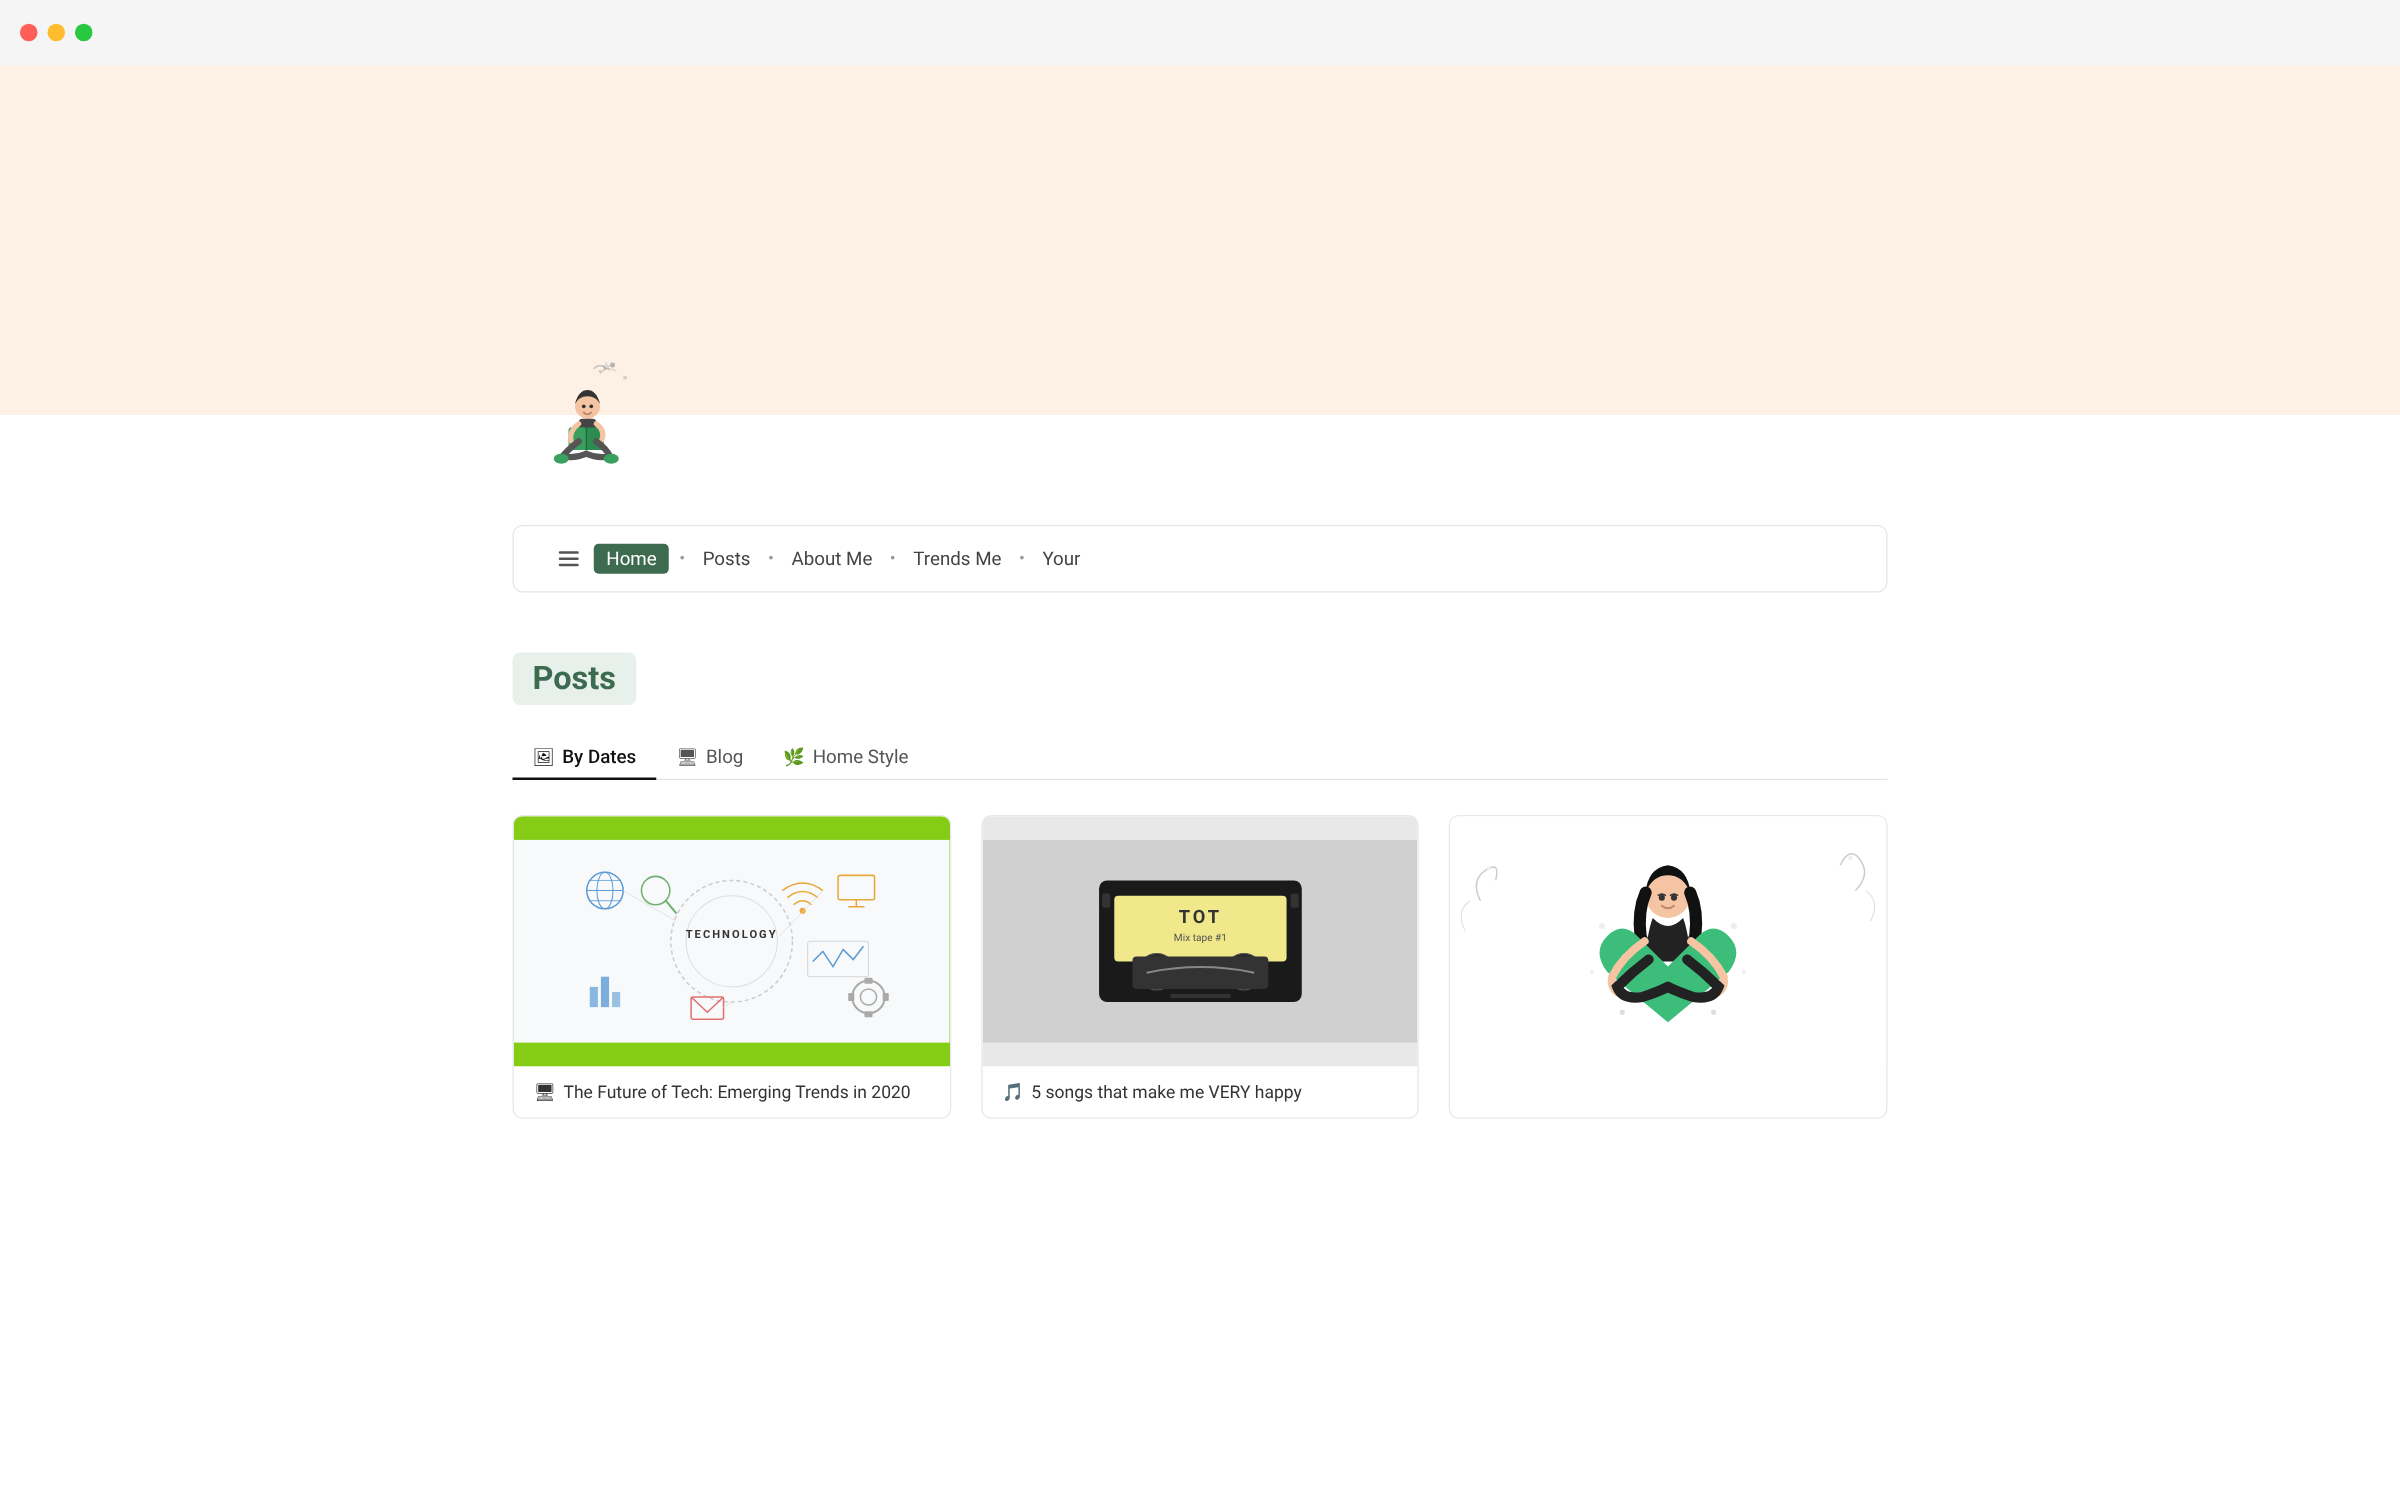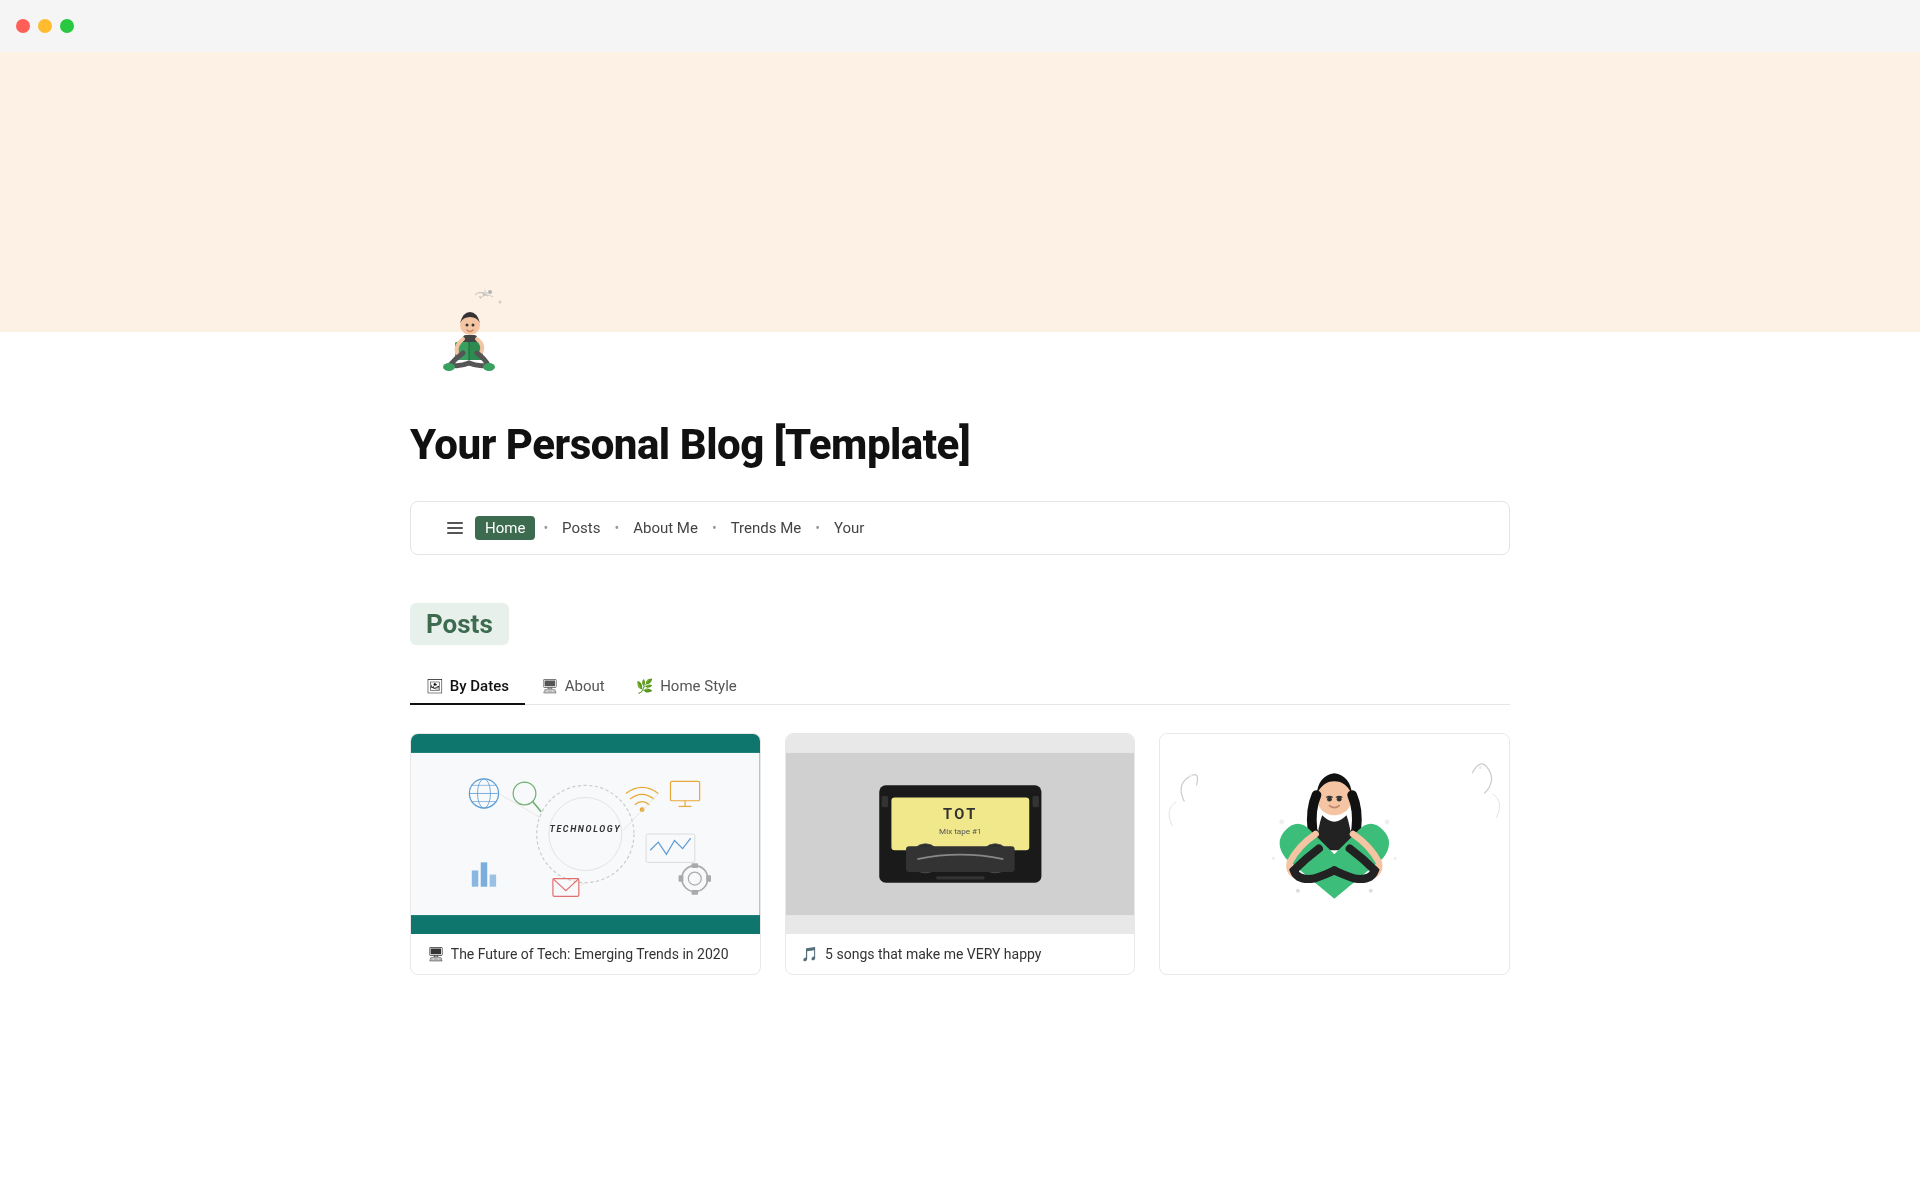--- a/index.html
+++ b/index.html
@@ -188,22 +188,21 @@
       width: 100%;
       height: 200px;
       background: #f0f0f0;
       overflow: hidden;
       display: flex;
       align-items: center;
       justify-content: flex-end;
     }
 
     .card-image.tech-img {
-      background: #0f766e;
-      font-style: italic;
+      background: #84cc16;
     }
 
     .card-image.cassette-img {
       background: #e8e8e8;
     }
 
     .card-image.heart-img {
       background: #ffffff;
       position: relative;
     }
@@ -262,21 +261,20 @@
         <ellipse cx="24" cy="80" rx="6" ry="4" fill="#3aa060"></ellipse>
         <ellipse cx="64" cy="80" rx="6" ry="4" fill="#3aa060"></ellipse>
 
         <circle cx="42" cy="38" r="1.5" fill="#333"></circle>
         <circle cx="48" cy="38" r="1.5" fill="#333"></circle>
         <path d="M42 43 Q45 46 48 43" stroke="#c0876a" stroke-width="1.5" fill="none" stroke-linecap="round"></path>
       </g>
     </svg>
   </div>
 
-  <h1 class="page-title">Your Personal Blog [Template]</h1>
 
   <nav class="nav-bar">
     <div class="nav-menu-icon">
       <span></span>
       <span></span>
       <span></span>
     </div>
     <div class="nav-links">
       <span class="nav-link active">Home</span>
       <span class="nav-dot">•</span>
@@ -295,21 +293,21 @@
     <div class="posts-heading">Posts</div>
 
     
     <div class="tabs">
       <div class="tab-item active">
         <span class="tab-icon">🖼</span>
         <span>By Dates</span>
       </div>
       <div class="tab-item">
         <span class="tab-icon">🖥</span>
-        <span>About</span>
+        <span>Blog</span>
       </div>
       <div class="tab-item">
         <span class="tab-icon">🌿</span>
         <span>Home Style</span>
       </div>
     </div>
 
     
     <div class="cards-grid">
 

